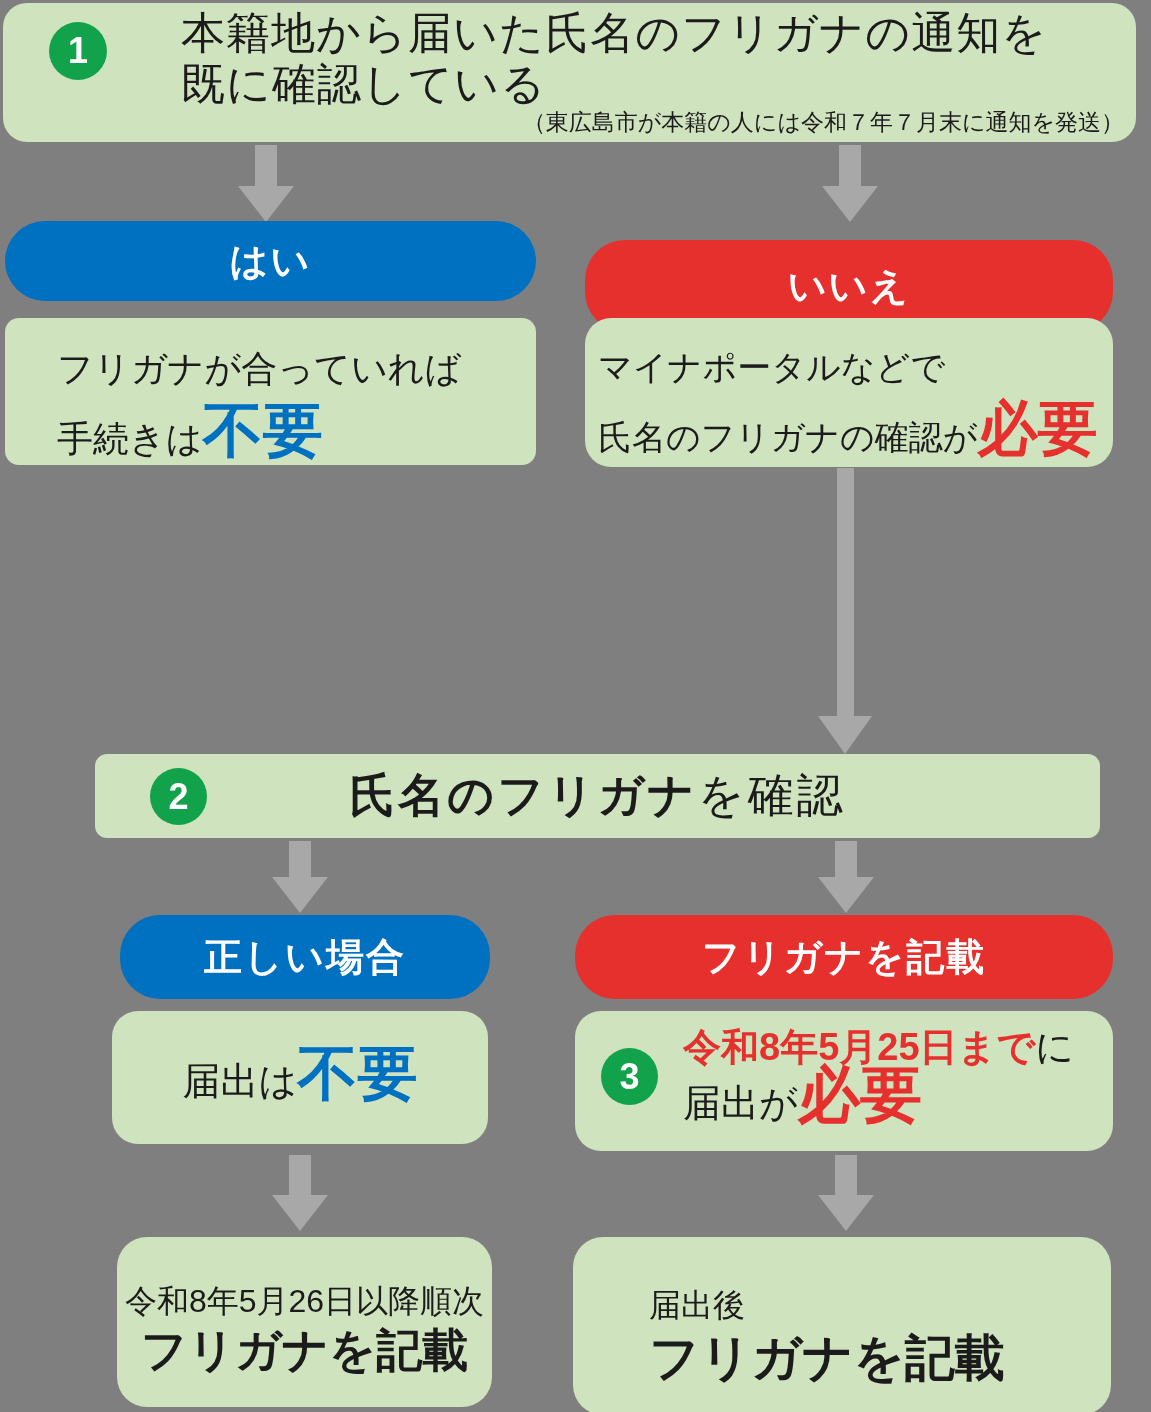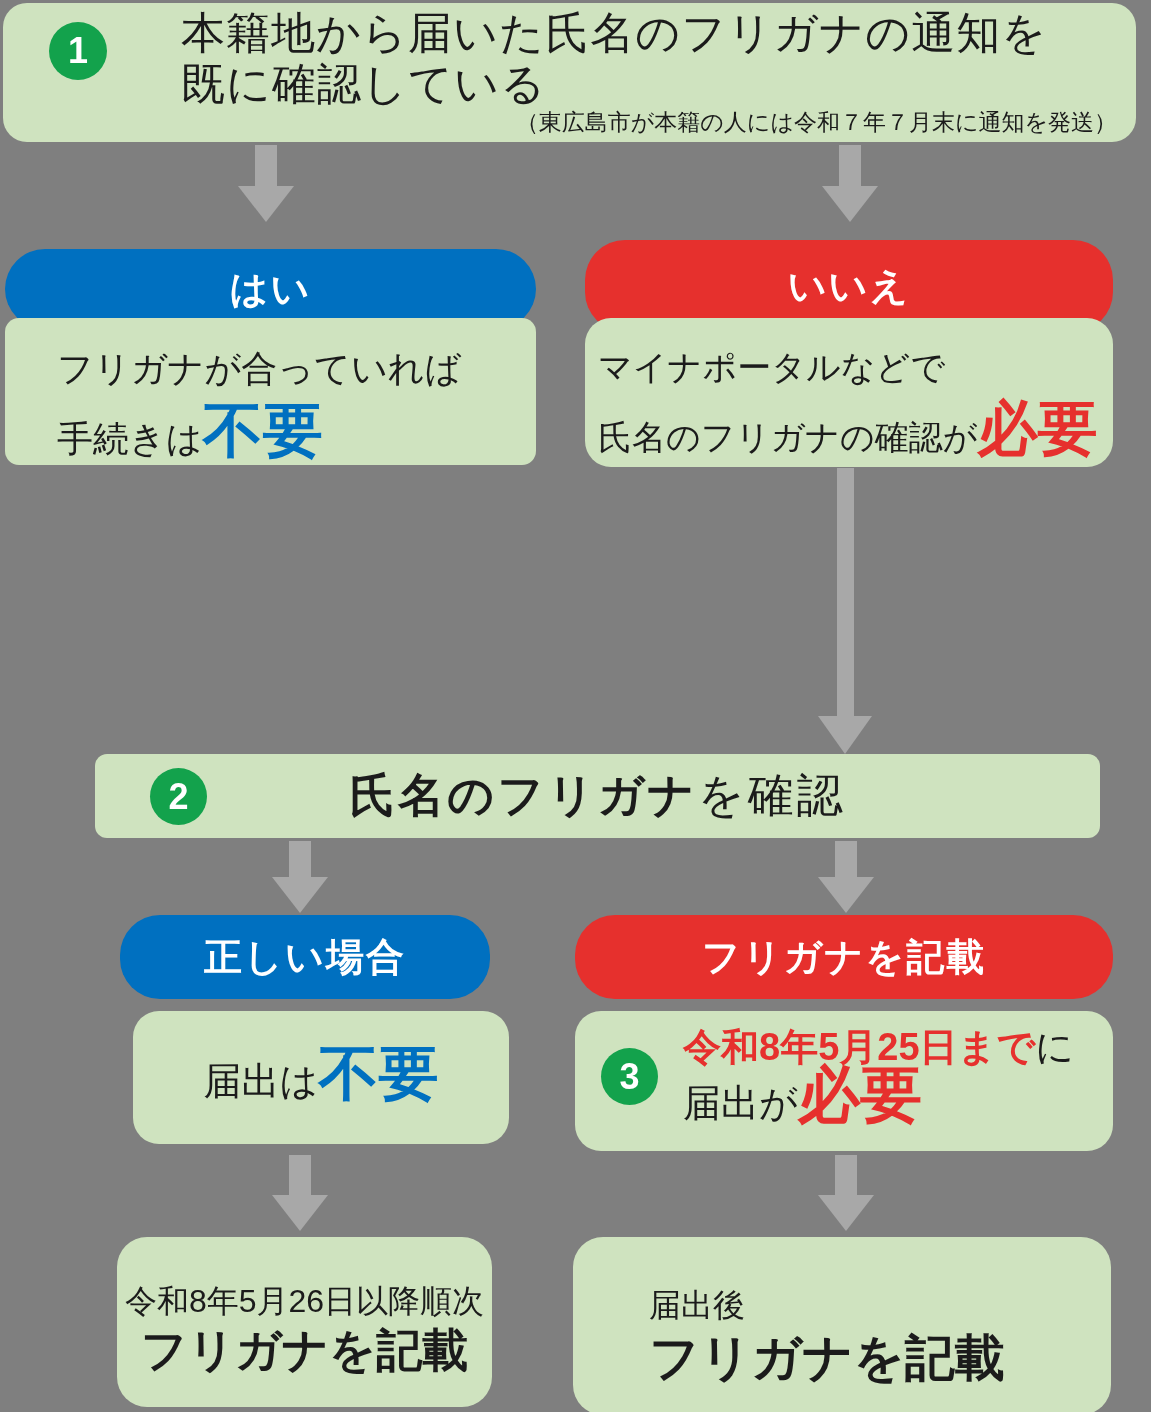--- a/index.html
+++ b/index.html
@@ -33,28 +33,28 @@
     border-left:28px solid transparent; border-right:28px solid transparent;
     border-top:36px solid var(--arrow,#a8a8a8);}
   .arrow.thin{width:54px;}
   .arrow.thin .shaft{width:17px;}
   .arrow.thin .head{border-left-width:27px; border-right-width:27px; border-top-width:38px;}
 
   
   .box-step1{left:3px; top:3px; width:1133px; height:139px; border-radius:24px;}
   .box-step1 .badge1{left:46px; top:19px; width:58px; height:58px;}
   .step1-text{position:absolute; left:178px; top:4px; font-size:44px; line-height:51px; letter-spacing:1px;}
-  .step1-note{position:absolute; right:19px; top:104px; font-size:23px; letter-spacing:0px;}
+  .step1-note{position:absolute; right:12px; top:104px; font-size:23px; letter-spacing:0px;}
 
   
   .ar1a{left:238px; top:145px; height:77px;}
   .ar1b{left:822px; top:145px; height:77px;}
 
   
-  .pill-yes{left:5px; top:221px; width:531px; height:80px;margin-top:28px;}
+  .pill-yes{left:5px; top:221px; width:531px; height:80px;}
   .pill-no{left:585px; top:240px; width:528px; height:92px;}
 
   
   .rbox-yes{left:5px; top:318px; width:531px; height:147px; border-radius:14px; padding:20px 10px 0 52px;}
   .rbox-no{left:585px; top:318px; width:528px; height:149px; border-radius:26px; padding:18px 6px 0 13px;}
   .rline{font-size:36px; line-height:62px; white-space:nowrap;}
   .rbox-no .rline{font-size:34px;}
   .em-blue{color:var(--accent-blue,#0070c0); font-weight:bold; font-size:60px;}
   .em-red{color:var(--accent-red,#e6302d); font-weight:bold; font-size:60px;}
 
@@ -70,21 +70,21 @@
 
   
   .ar2a{left:272px; top:841px; height:72px;}
   .ar2b{left:818px; top:841px; height:72px;}
 
   
   .pill-correct{left:120px; top:915px; width:370px; height:84px;}
   .pill-error{left:575px; top:915px; width:538px; height:84px;}
 
   
-  .rbox-correct{left:133px; top:1011px; width:376px; height:133px; border-radius:26px;
+  .rbox-correct{left:112px; top:1011px; width:376px; height:133px; border-radius:26px;
                 display:flex; align-items:center; justify-content:center;}
   .rbox-correct .rline{font-size:38px;}
   .rbox-error{left:575px; top:1011px; width:538px; height:140px; border-radius:26px; padding:10px 0 0 108px;}
   .rbox-error .badge3{left:26px; top:37px; width:57px; height:57px;}
   .err-l1{font-size:38px; line-height:52px; white-space:nowrap;}
   .err-l1 .date{color:var(--accent-red,#e6302d); font-weight:bold;}
   .err-l2{font-size:38px; line-height:44px; white-space:nowrap;}
   .err-l2 .em-red{font-size:62px;}
 
   

